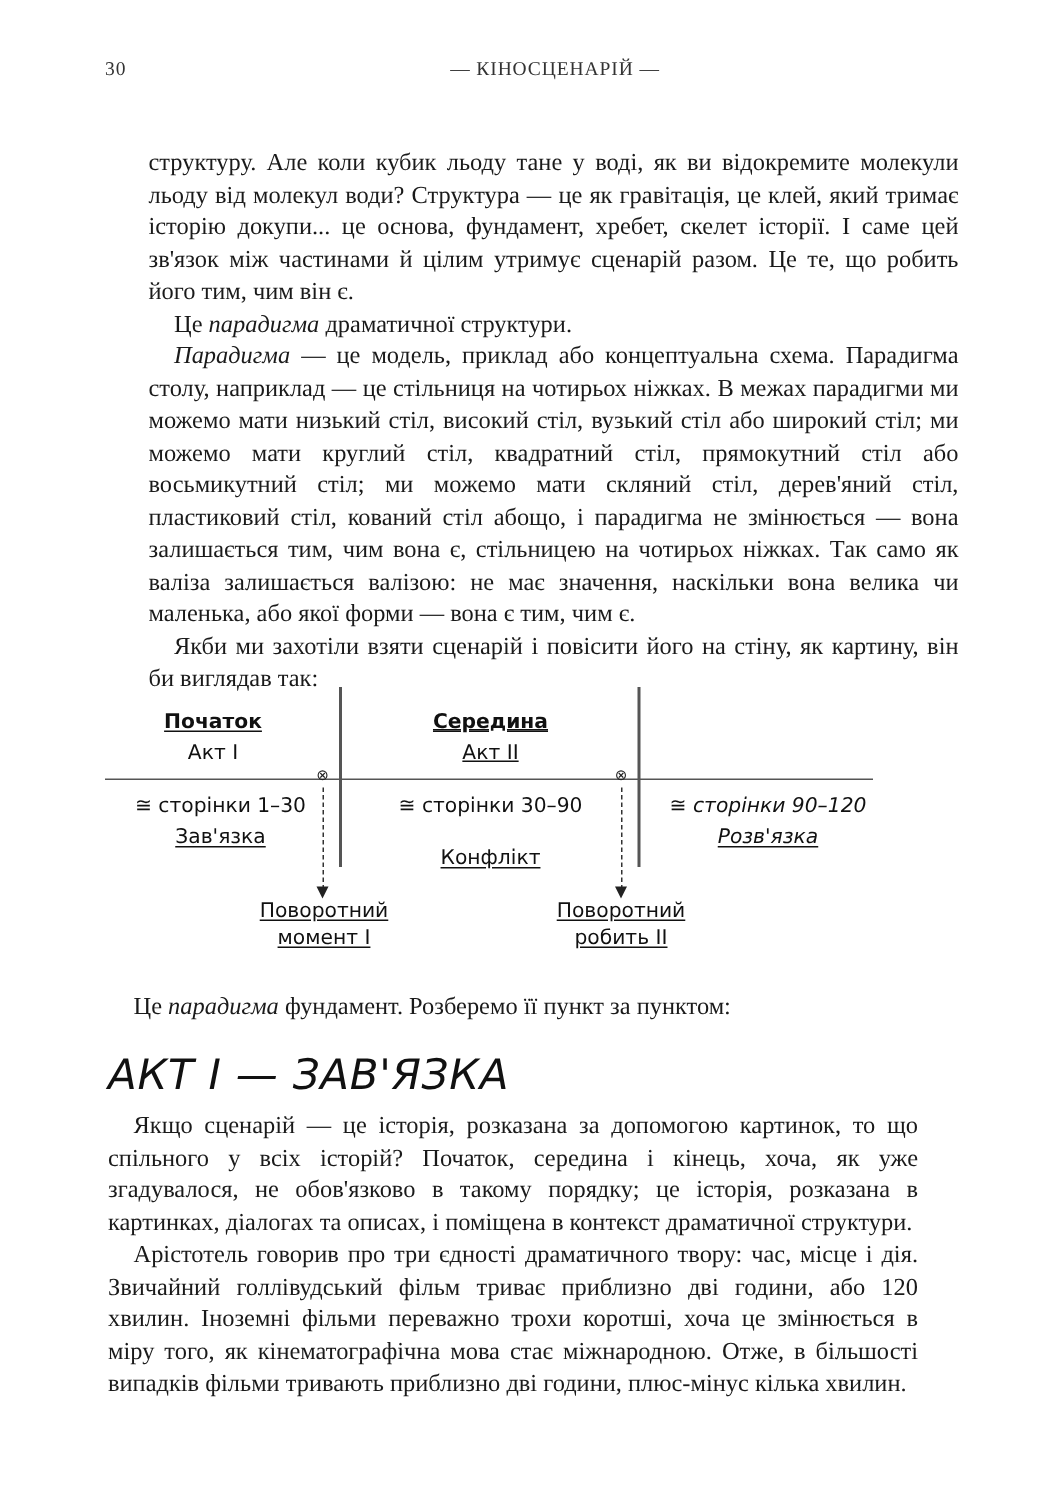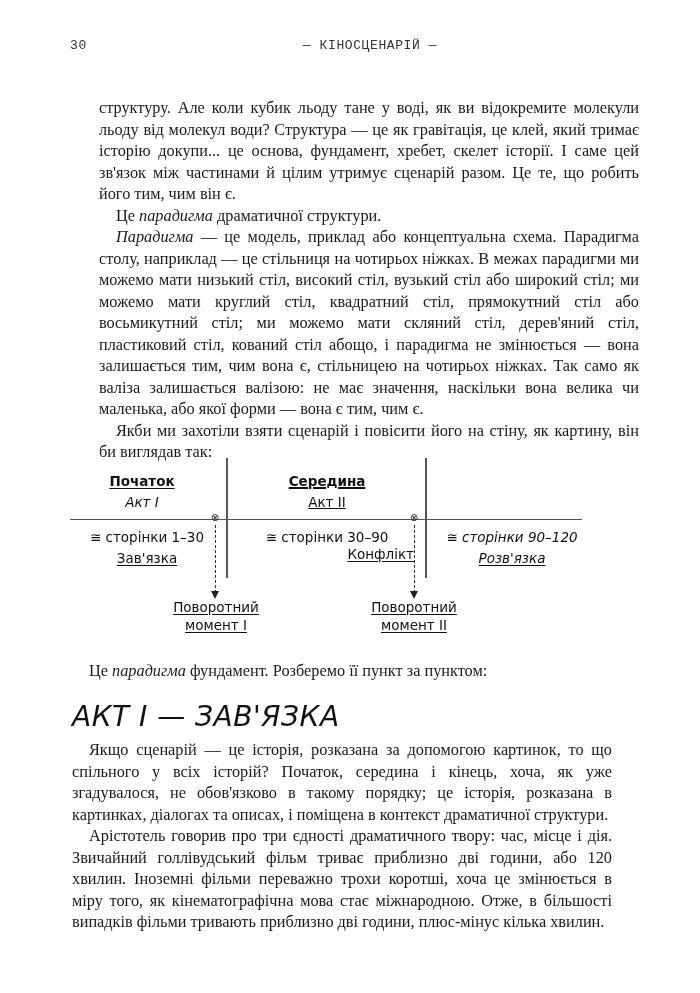--- a/index.html
+++ b/index.html
@@ -1,17 +1,17 @@
 <!DOCTYPE html>
 <html><head>
 <meta charset="utf-8">
 <style>
   html, body { margin: 0; padding: 0; background: #ffffff; }
   body { width: 700px; height: 993px; position: relative; overflow: hidden; color: #1a1a1a; }
-  .runhead { position: absolute; top: 38px; left: 0; width: 700px; height: 20px; font-family: Liberation Mono, monospace; font-size: 13px; color: #333; letter-spacing: 0.6px; }
+  .runhead { position: absolute; top: 38px; left: 0; width: 700px; height: 20px; font-family: Liberation Serif, serif; font-size: 13px; color: #333; letter-spacing: 0.6px; }
   .runhead .pagenum { position: absolute; left: 70px; top: 0; }
   .runhead .title { position: absolute; left: 0; width: 700px; text-align: center; top: 0; padding-left: 20px; }
   .text { position: absolute; left: 72px; width: 540px; font-family: "Liberation Serif", serif; font-size: 16.3px; line-height: 21.5px; text-align: justify; }
   .text p { margin: 0; }
   .text p.ind { text-indent: 17px; }
   .text p.last { text-align-last: left; }
   .block1 { top: 97px; margin-left: 27px; }
   em { font-style: italic; }
   .diagram { position: absolute; left: 0; top: 455px; width: 700px; height: 180px; font-family: "DejaVu Sans", sans-serif; font-size: 13.5px; color: #111; }
   .diagram .cell { position: absolute; text-align: center; }
@@ -42,54 +42,54 @@
   <p class="ind">Якби ми захотіли взяти сценарій і повісити його на стіну, як картину, він би виглядав так:</p>
 </div>
 
 <div class="diagram">
   <div class="vline" style="left:226px;"></div>
   <div class="vline" style="left:425px;"></div>
   <div class="hline"></div>
 
   <div class="cell" style="left:72px; width:140px; top:18px;">
     <div class="u b">Початок</div>
-    <div style="margin-top:5px;font-style:italic;">Акт І</div>
+    <div style="margin-top:5px;">Акт І</div>
   </div>
   <div class="cell" style="left:242px; width:170px; top:18px;text-decoration:underline;">
     <div class="u b">Середина</div>
     <div style="margin-top:5px;">Акт ІІ</div>
   </div>
 
   <div class="cell" style="left:72px; width:150px; top:74px;">
     <div>≅ сторінки 1–30</div>
     <div class="u" style="margin-top:5px;">Зав'язка</div>
   </div>
   <div class="cell" style="left:240px; width:174px; top:74px;">
     <div>≅ сторінки 30–90</div>
-    <div class="u" style="margin-top:1px;text-align:right;">Конфлікт</div>
+    <div class="u" style="margin-top:19px;">Конфлікт</div>
   </div>
   <div class="cell" style="left:432px; width:160px; top:74px;font-style:italic;">
     <div>≅ сторінки 90–120</div>
     <div class="u" style="margin-top:5px;">Розв'язка</div>
   </div>
 
   <div class="marker" style="left:210px;">⊗</div>
   <div class="dash" style="left:215px;"></div>
   <div class="arrowhead" style="left:211px;"></div>
   <div class="tp u" style="left:155px; width:122px;">
     <div>Поворотний</div>
     <div>момент І</div>
   </div>
 
   <div class="marker" style="left:409px;">⊗</div>
   <div class="dash" style="left:414px;"></div>
   <div class="arrowhead" style="left:410px;"></div>
   <div class="tp u" style="left:353px; width:122px;">
     <div>Поворотний</div>
-    <div>момент ІІ</div>
+    <div>робить ІІ</div>
   </div>
 </div>
 
 <div class="text block2">
   <p class="ind"><span>Це </span><em>парадигма</em><span> фундамент. Розберемо її пункт за пунктом:</span></p>
 </div>
 
 <div class="heading">АКТ І — ЗАВ'ЯЗКА</div>
 
 <div class="text block3">

